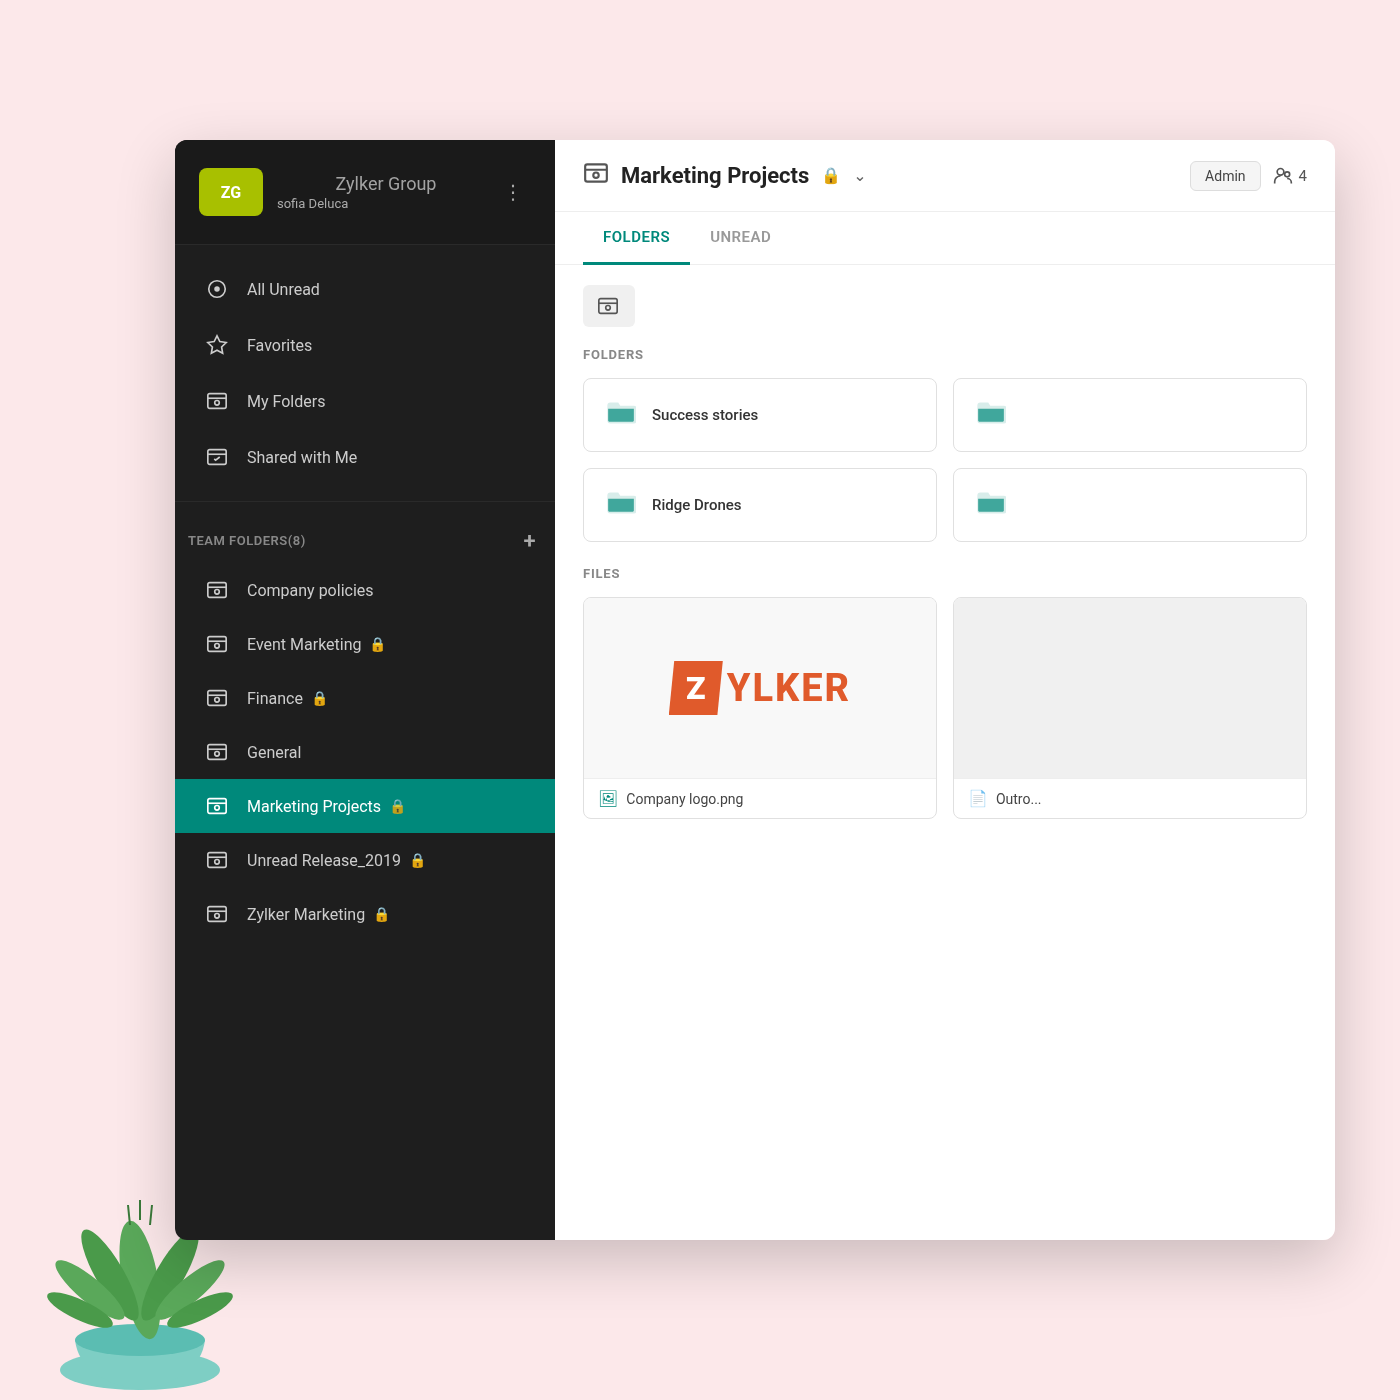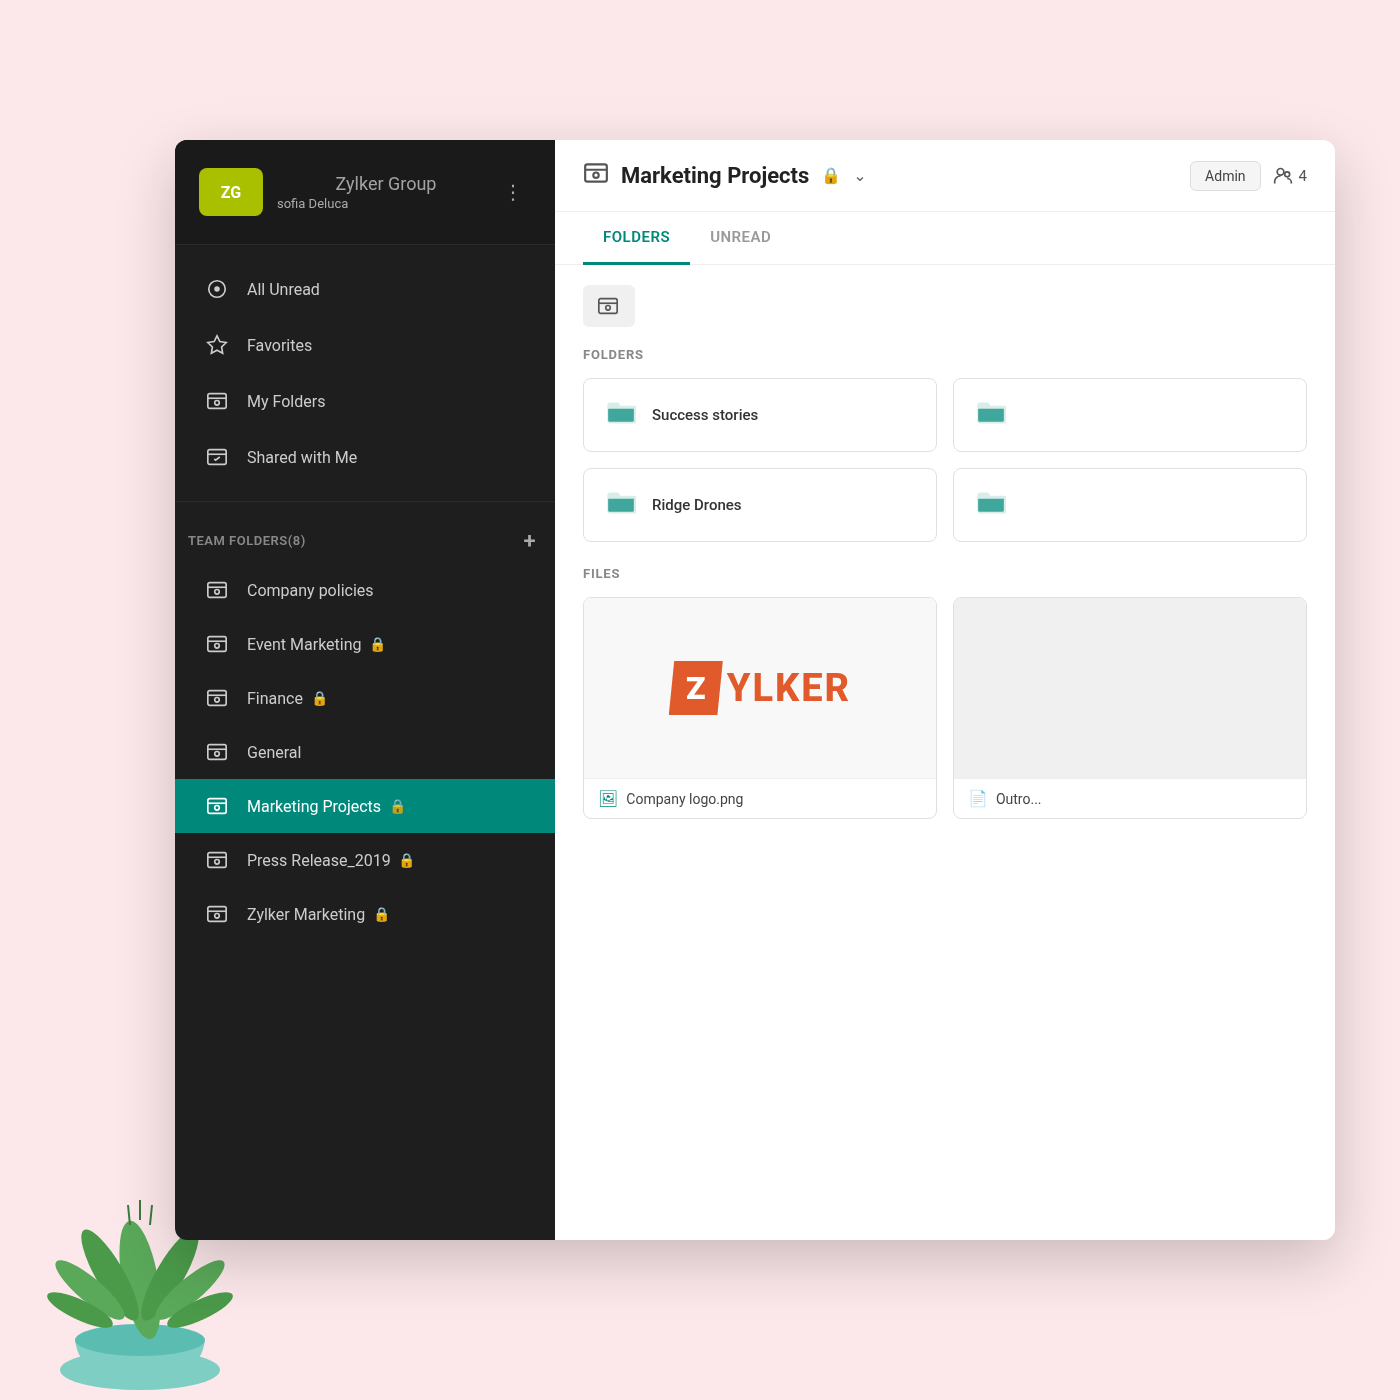--- a/index.html
+++ b/index.html
@@ -539,21 +539,21 @@
       </div>
 
       <div class="folder-item">
         <div class="folder-icon">
           <svg viewBox="0 0 24 24" fill="none" stroke="currentColor" stroke-width="1.8" width="22" height="22">
             <rect x="2" y="4" width="20" height="16" rx="2"></rect>
             <path d="M2 9h20"></path>
             <circle cx="12" cy="14" r="2.5"></circle>
           </svg>
         </div>
-        <span>Press Release_2019</span>
+        <span>Unread Release_2019</span>
         <span class="lock-icon">🔒</span>
       </div>
 
       <div class="folder-item">
         <div class="folder-icon">
           <svg viewBox="0 0 24 24" fill="none" stroke="currentColor" stroke-width="1.8" width="22" height="22">
             <rect x="2" y="4" width="20" height="16" rx="2"></rect>
             <path d="M2 9h20"></path>
             <circle cx="12" cy="14" r="2.5"></circle>
           </svg>

